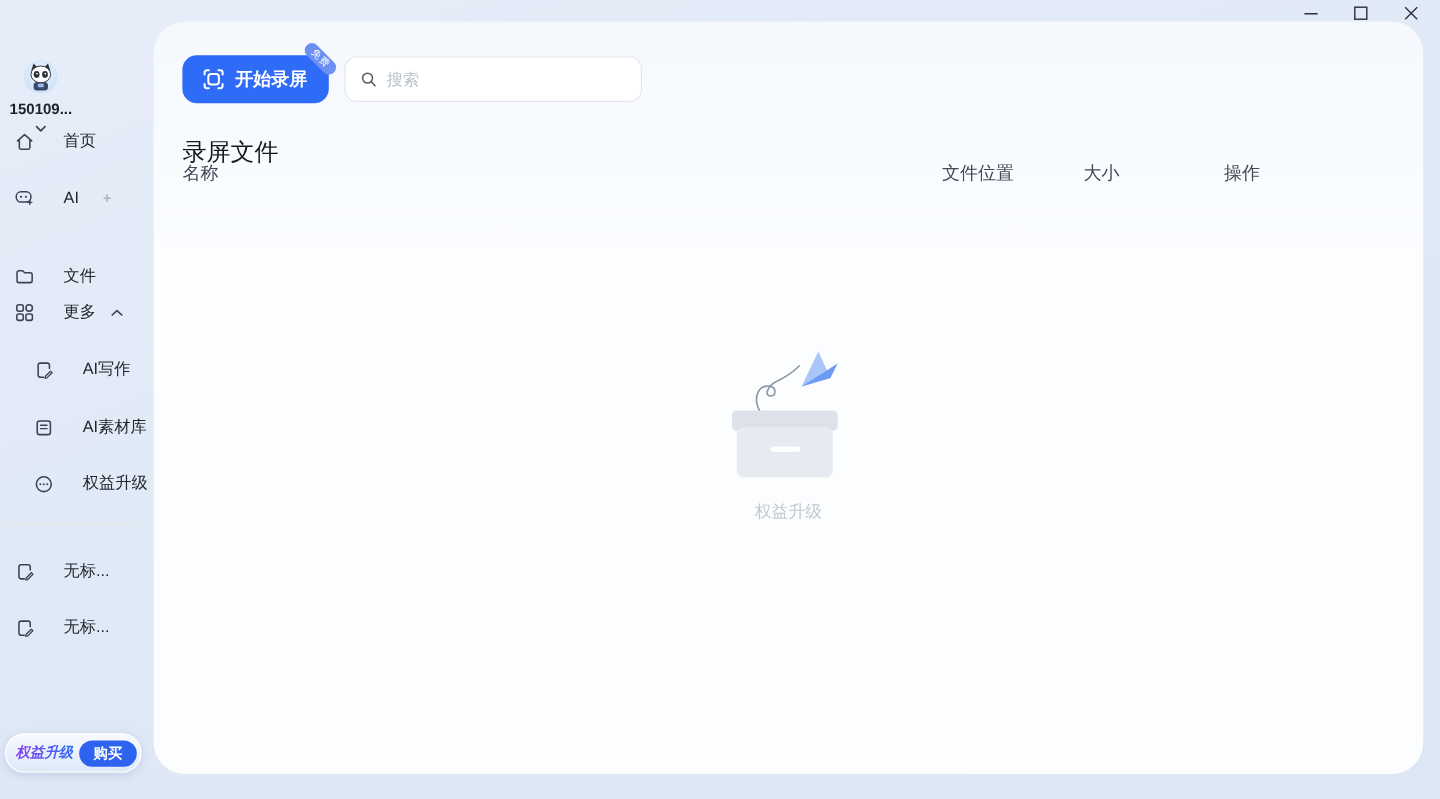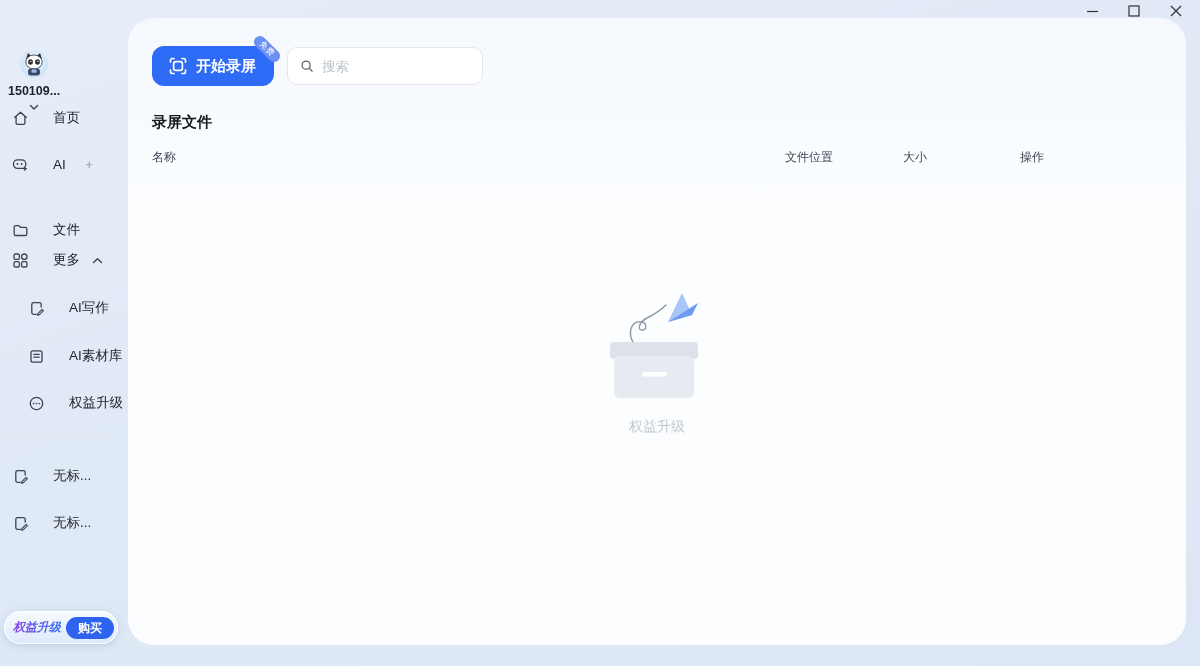--- a/index.html
+++ b/index.html
@@ -38,28 +38,28 @@
   
   .main-card { position:absolute; left:128px; top:18px; right:14px; bottom:21px; border-radius:26px;
     background:linear-gradient(180deg,#f5f8fd 0%,#fbfdff 30%,#fbfdff 100%); }
 
   .record-btn { position:absolute; left:24px; top:28px; height:40px; display:flex; align-items:center; gap:8px;
     background:#2e6bf6; color:#fff; border:none; border-radius:12px; padding:0 18px 0 16px;
     font-size:15px; font-weight:700; font-family:inherit; cursor:pointer; }
   .ribbon { position:absolute; top:-3px; right:-9px; transform:rotate(45deg); background:#6b90f2; color:#fff;
     font-size:8px; font-weight:400; line-height:1; padding:2px 7px; border-radius:6px; letter-spacing:1px; }
 
-  .search-box { position:absolute; left:159px; top:29px; width:196px; height:38px; background:#fff;
+  .search-box { position:absolute; left:159px; top:29px; width:248px; height:38px; background:#fff;
     border:1px solid #e3e6ee; border-radius:10px; display:flex; align-items:center; gap:8px; padding:0 12px; }
   .search-box input { border:none; outline:none; background:transparent; font-size:13.5px; color:#333; width:100%; font-family:inherit; }
   .search-box input::placeholder { color:#b9c0cb; }
 
-  .section-title { position:absolute; left:24px; top:95px; font-size:15px; font-weight:700; color:#14181f; }
-
-  .col-head { position:absolute; top:131px; font-size:12px; color:#3f4856; font-weight:500; }
+  .section-title { position:absolute; left:24px; top:95px; font-size:20px; font-weight:400; color:#14181f; }
+
+  .col-head { position:absolute; top:117px; font-size:15px; color:#3f4856; font-weight:500; }
   .col-name { left:24px; } .col-loc { left:657px; } .col-size { left:775px; } .col-op { left:892px; }
 
   .empty-wrap { position:absolute; left:0; right:0; top:272px; display:flex; flex-direction:column; align-items:center; }
   .empty-text { margin-top:6px; font-size:14px; color:#c2c8d2; }
 </style>
 </head>
 <body>
 
 <div class="titlebar">
   <div class="winbtn">

